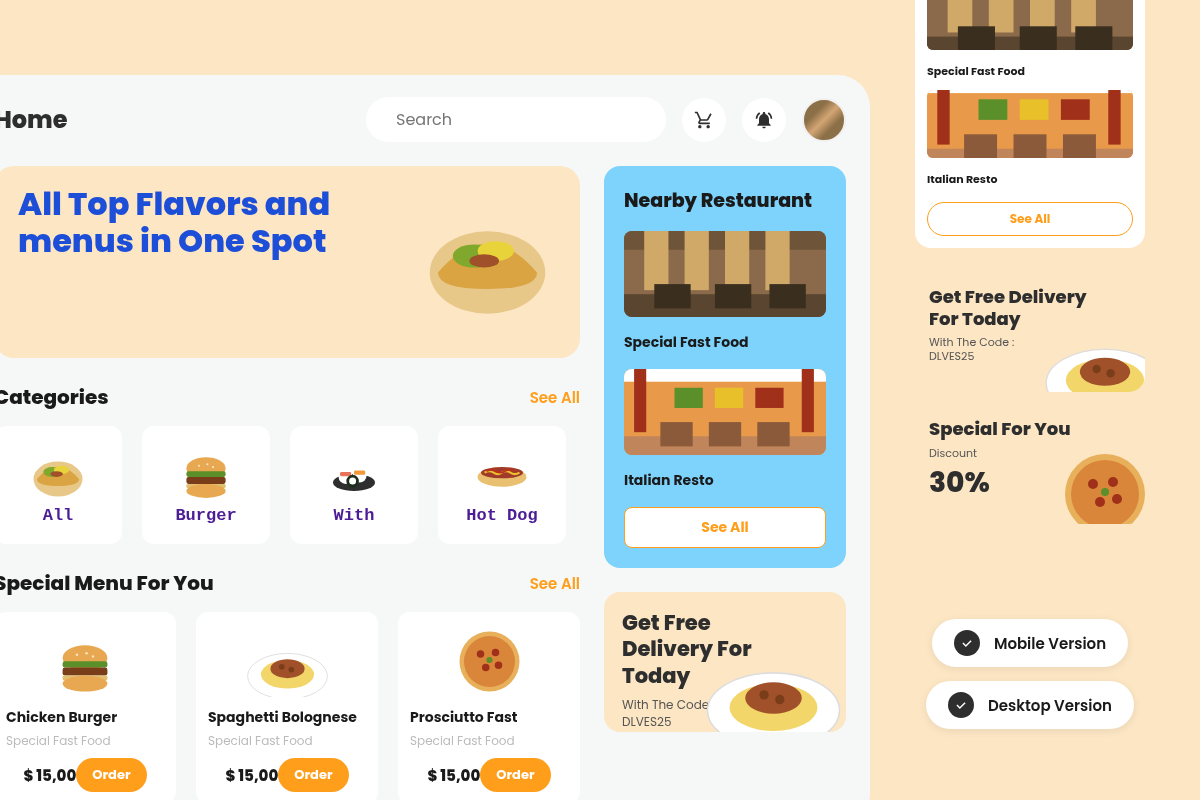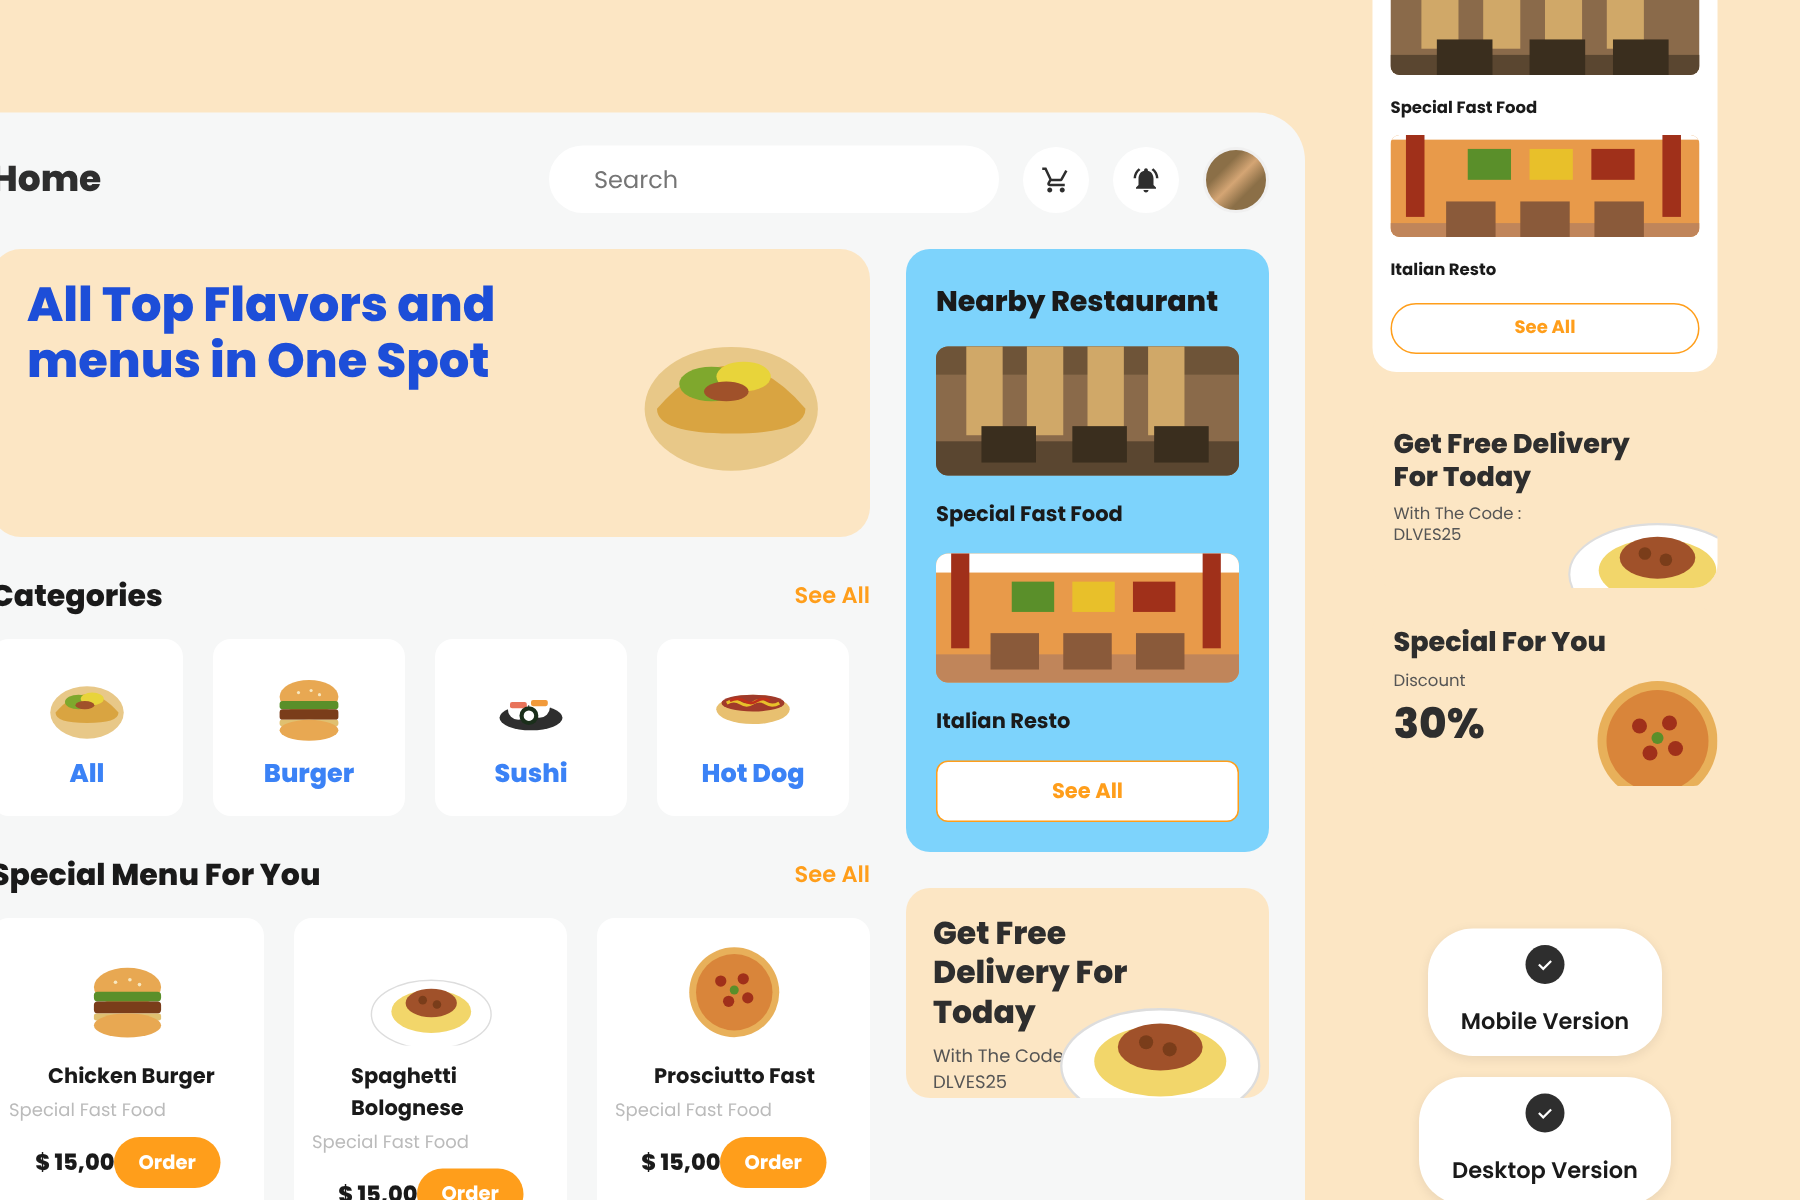--- a/index.html
+++ b/index.html
@@ -26,26 +26,26 @@
 .hero-sub { color: #555; font-size: 14px; margin-top: 12px; max-width: 250px; }
 .hero-img { position: absolute; right: 10px; top: 30px; width: 165px; height: 120px; }
 
 .section-head { display: flex; justify-content: space-between; align-items: center; margin-bottom: 14px; }
 .section-title { font-size: 20px; font-weight: 800; color: #1a1a1a; }
 .see-all-link { color: #ff9e1b; font-size: 15px; font-weight: 600; }
 
 .cat-row { display: flex; gap: 20px; margin-bottom: 24px; }
 .cat-card { background: #fff; border-radius: 12px; width: 128px; height: 118px; display: flex; flex-direction: column; align-items: center; justify-content: center; gap: 8px; }
 .cat-img { width: 70px; height: 52px; }
-.cat-label { font-size: 17px; font-weight: 800; color: #3b82f6; }
+.cat-label { font-size: 17px; font-weight: 800; color: #4c1d95; font-family: Liberation Mono, monospace; }
 
 .menu-row { display: flex; gap: 20px; }
 .menu-card { background: #fff; border-radius: 12px; width: 182px; padding: 12px; }
 .menu-img { width: 100%; height: 75px; display: flex; align-items: center; justify-content: center; margin-bottom: 8px; }
-.menu-name { font-size: 14px; font-weight: 700; color: #1a1a1a; margin-bottom: 4px; margin-left: 26px; }
+.menu-name { font-size: 14px; font-weight: 700; color: #1a1a1a; margin-bottom: 4px; }
 .menu-sub { font-size: 12px; color: #bbb; margin-bottom: 8px; }
 .menu-foot { display: flex; justify-content: center; align-items: center; }
 .menu-price { font-size: 15px; font-weight: 800; color: #1a1a1a; }
 .order-btn { background: #ff9e1b; color: #fff; font-size: 13px; font-weight: 700; padding: 7px 16px; border-radius: 20px; border: none; }
 
 .nearby-card { background: #7dd3fc; border-radius: 16px; padding: 20px; margin-bottom: 24px; }
 .nearby-title { font-size: 19px; font-weight: 800; color: #1a1a1a; margin-bottom: 16px; }
 .resto-item { margin-bottom: 16px; }
 .resto-img { width: 100%; height: 86px; border-radius: 8px; margin-bottom: 8px; }
 .resto-name { font-size: 14px; font-weight: 700; color: #1a1a1a; }
@@ -63,21 +63,21 @@
 .m-resto-img { width: 100%; height: 68px; border-radius: 6px; margin-bottom: 6px; }
 .m-resto-name { font-size: 11px; font-weight: 700; color: #1a1a1a; }
 .m-see-all { width: 100%; border: 1px solid #ff9e1b; color: #ff9e1b; background: #fff; padding: 7px; border-radius: 18px; font-size: 12px; font-weight: 700; margin-top: 4px; }
 
 .side-promo { background: #fce6c4; border-radius: 16px; padding: 14px; position: relative; height: 120px; overflow: hidden; margin-bottom: 12px; }
 .side-promo-title { font-size: 18px; font-weight: 800; color: #2e2e2e; line-height: 1.2; max-width: 170px; }
 .side-promo-sub { font-size: 11px; color: #555; margin-top: 6px; line-height: 1.3; }
 .side-promo-img { position: absolute; right: -30px; bottom: -20px; width: 140px; height: 100px; }
 
 .version-badges { margin-top: 95px; display: flex; flex-direction: column; gap: 14px; align-items: center; }
-.version-badge { background: #fff; border-radius: 30px; padding: 11px 22px; display: flex; align-items: center; gap: 14px; box-shadow: 0 2px 8px rgba(0,0,0,0.08); flex-direction: column; }
+.version-badge { background: #fff; border-radius: 30px; padding: 11px 22px; display: flex; align-items: center; gap: 14px; box-shadow: 0 2px 8px rgba(0,0,0,0.08); }
 .check-circle { width: 26px; height: 26px; border-radius: 50%; background: #2e2e2e; display: flex; align-items: center; justify-content: center; }
 .check-circle svg { width: 14px; height: 14px; stroke: #fff; stroke-width: 2.5; fill: none; }
 .version-text { font-size: 15px; font-weight: 600; color: #1a1a1a; }
 </style>
 </head>
 <body>
 
 <svg width="0" height="0" style="position:absolute">
 <defs>
 <g id="taco-shape">
@@ -204,21 +204,21 @@
         <div class="cat-card">
           <svg class="cat-img" viewBox="0 0 100 70">
               <use href="#burger-shape"></use>
             </svg>
           <div class="cat-label">Burger</div>
         </div>
         <div class="cat-card">
           <svg class="cat-img" viewBox="0 0 100 70">
               <use href="#sushi-shape"></use>
             </svg>
-          <div class="cat-label">Sushi</div>
+          <div class="cat-label">With</div>
         </div>
         <div class="cat-card">
           <svg class="cat-img" viewBox="0 0 100 70">
               <use href="#hotdog-shape"></use>
             </svg>
           <div class="cat-label">Hot Dog</div>
         </div>
       </div>
 
       <div class="section-head">

